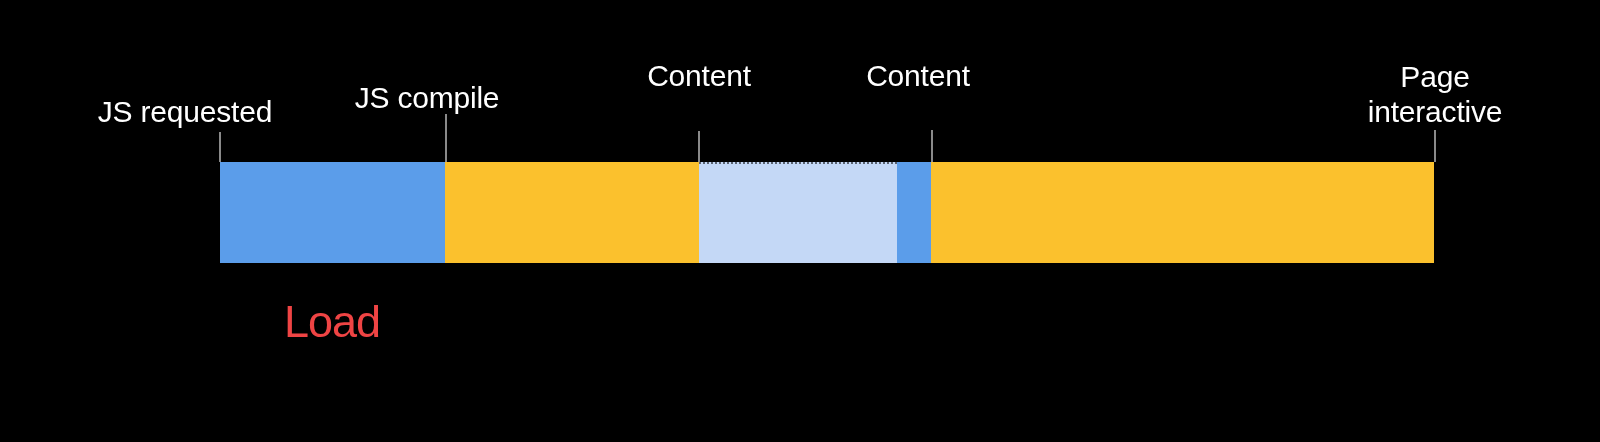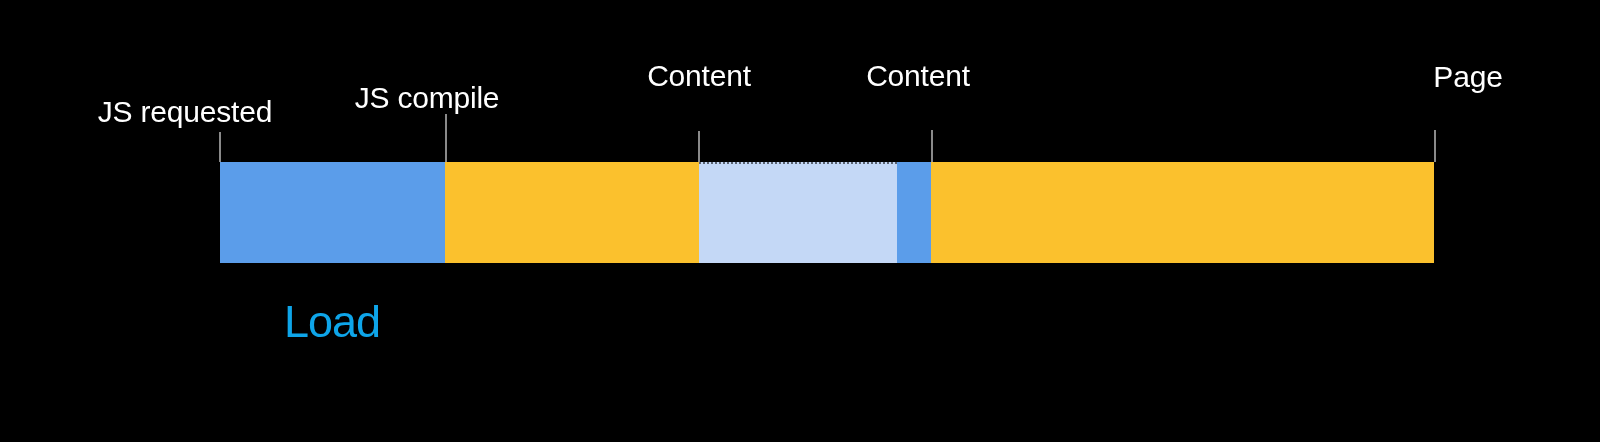--- a/index.html
+++ b/index.html
@@ -38,33 +38,33 @@
     top: 162px;
     height: 101px;
     box-sizing: border-box;
   }
   .seg-blue   { background: #5b9dea; }
   .seg-yellow { background: #fbc12d; }
   .seg-light  { background: #c4d8f6; border-top: 2px dotted rgba(0,0,0,0.55); }
   .phase-label {
     position: absolute;
     transform: translateX(-50%);
-    color: #0ea5e9;
+    color: #ef4444;
     font-size: 45px;
     line-height: 52px;
     letter-spacing: -1px;
     white-space: nowrap;
     text-align: right;
   }
   
   #ev-js-requested   { left: 185px;  top: 94px; }
   #ev-js-arrives     { left: 427px;  top: 80px; }
   #ev-content-fetch  { left: 699px;  top: 58px; }
   #ev-content-arrives{ left: 918px;  top: 58px; }
-  #ev-page-interactive{ left: 1468px; top: 59px; }
+  #ev-page-interactive{ left: 1435px; top: 59px; }
 
   #tick-1 { left: 219px;  top: 132px; height: 30px; }
   #tick-2 { left: 445px;  top: 114px; height: 48px; }
   #tick-3 { left: 698px;  top: 131px; height: 31px; }
   #tick-4 { left: 931px;  top: 130px; height: 32px; }
   #tick-5 { left: 1434px; top: 130px; height: 32px; }
 
   #seg-1 { left: 220px; width: 225px; }
   #seg-2 { left: 445px; width: 254px; }
   #seg-3 { left: 699px; width: 198px; }
@@ -86,20 +86,21 @@
     <span class="event-line">JS compile</span>
   </div>
   <div class="event-label" id="ev-content-fetch">
     <span class="event-line">Content</span>
   </div>
   <div class="event-label" id="ev-content-arrives">
     <span class="event-line">Content</span>
   </div>
   <div class="event-label" id="ev-page-interactive">
     <span class="event-line">Page</span>
+    <span class="event-line">interactive</span>
   </div>
 
   <div class="tick" id="tick-1"></div>
   <div class="tick" id="tick-2"></div>
   <div class="tick" id="tick-3"></div>
   <div class="tick" id="tick-4"></div>
   <div class="tick" id="tick-5"></div>
 
   <div class="bar-segment seg-blue" id="seg-1"></div>
   <div class="bar-segment seg-yellow" id="seg-2"></div>

